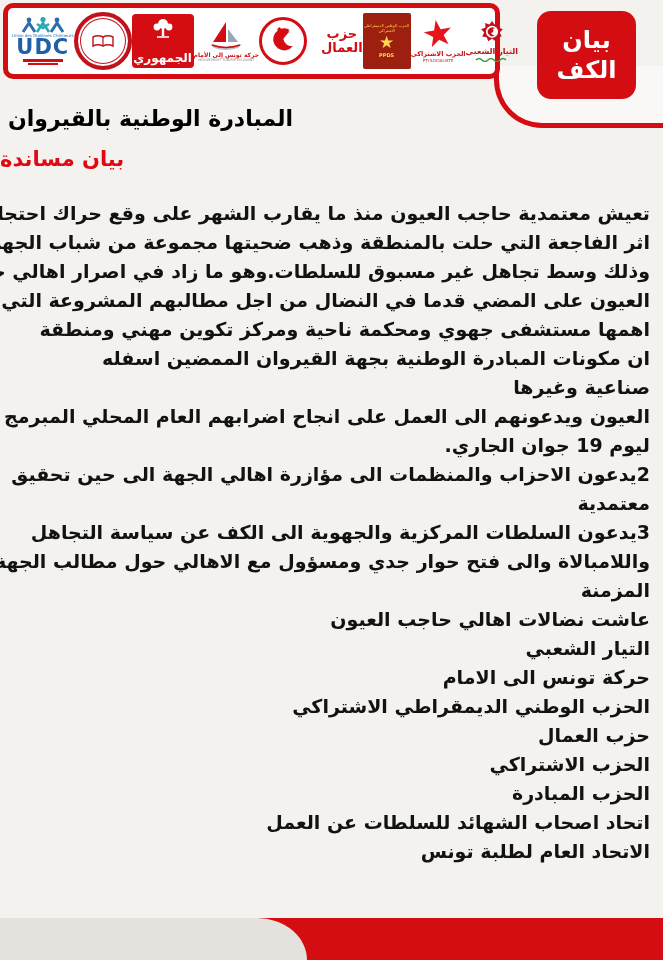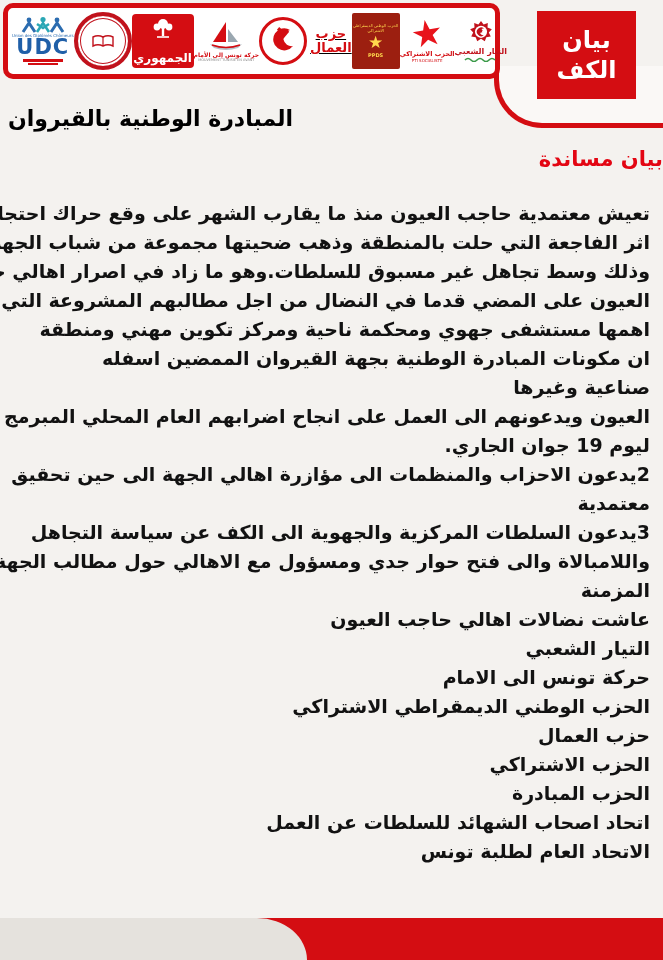--- a/index.html
+++ b/index.html
@@ -31,21 +31,21 @@
   
   .joumhouri-box{
     width:62px; height:54px; background:#d40d12; border-radius:4px;
     display:flex; flex-direction:column; align-items:center; justify-content:center; gap:14px;
   }
   .joumhouri-text{color:#fff; font-weight:bold; font-size:12px; line-height:1;}
   
   .sail-cap{font-size:6px; color:#d40d12; font-weight:bold; white-space:nowrap;}
   .sail-cap2{font-size:3.5px; color:#8a8a8a; white-space:nowrap;}
   
-  .poct{flex-direction:row; gap:3px; direction:rtl;text-decoration:underline;}
+  .poct{flex-direction:row; gap:14px; direction:rtl;}
   .poct-text{color:#d40d12; font-weight:bold; font-size:13px; line-height:1.05; text-align:center;}
   .poct-circle{
     width:42px; height:42px; border-radius:50%; border:3px solid #d40d12;
     background:#fff; display:flex; align-items:center; justify-content:center;
   }
   
   .ppds-box{
     width:48px; height:56px; background:#9c1f10;
     display:flex; flex-direction:column; align-items:center; justify-content:center;
     border-radius:2px; gap:1px; padding:1px; box-sizing:border-box;
@@ -55,38 +55,38 @@
   .ppds-foot{font-size:5px; color:#ffd84d; font-weight:bold;}
   
   .pti-star{color:#e8131b; font-size:36px; line-height:0.85; display:block; transform:rotate(-10deg);}
   .pti-cap{font-size:6.5px; color:#d40d12; font-weight:bold; white-space:nowrap;}
   .pti-cap2{font-size:4px; color:#d40d12; white-space:nowrap;}
   
   .tayar-text{font-size:8px; color:#c1121c; font-weight:bold; white-space:nowrap;}
   
   .badge{
     position:absolute; left:537px; top:11px; width:99px; height:88px;
-    background:#d40d12; border-radius:0; color:#ffffff;
+    background:#d40d12; border-radius:14px; color:#ffffff;
     display:flex; flex-direction:column; align-items:center; justify-content:center;
     font-weight:bold; font-size:24px; line-height:1.25; z-index:3; direction:rtl;
   }
   
   .swoosh{
     position:absolute; left:494px; top:66px; width:169px; height:62px;
     border-left:5px solid #d40d12; border-bottom:5px solid #d40d12;
     border-bottom-left-radius:48px; box-sizing:border-box;
     background:#faf8f6; z-index:1;
   }
   
   .org-title{
     position:absolute; left:8px; top:106px; font-size:22px; font-weight:bold;
     color:#000000; direction:rtl; z-index:2; white-space:nowrap;
   }
   .statement-title{
-    position:absolute; left:0; top:147px; width:100%; text-align:right;
+    position:absolute; left:0; top:147px; width:100%; text-align:left;
     font-size:21px; font-weight:bold; color:#e30613; direction:rtl; z-index:2;
   }
   
   .body-text{
     position:absolute; top:199px; left:8px; right:13px;
     direction:rtl; text-align:right; color:#121212;
     font-size:19px; font-weight:bold; z-index:2;
   }
   .line{line-height:29px; white-space:nowrap; overflow:visible;}
   

